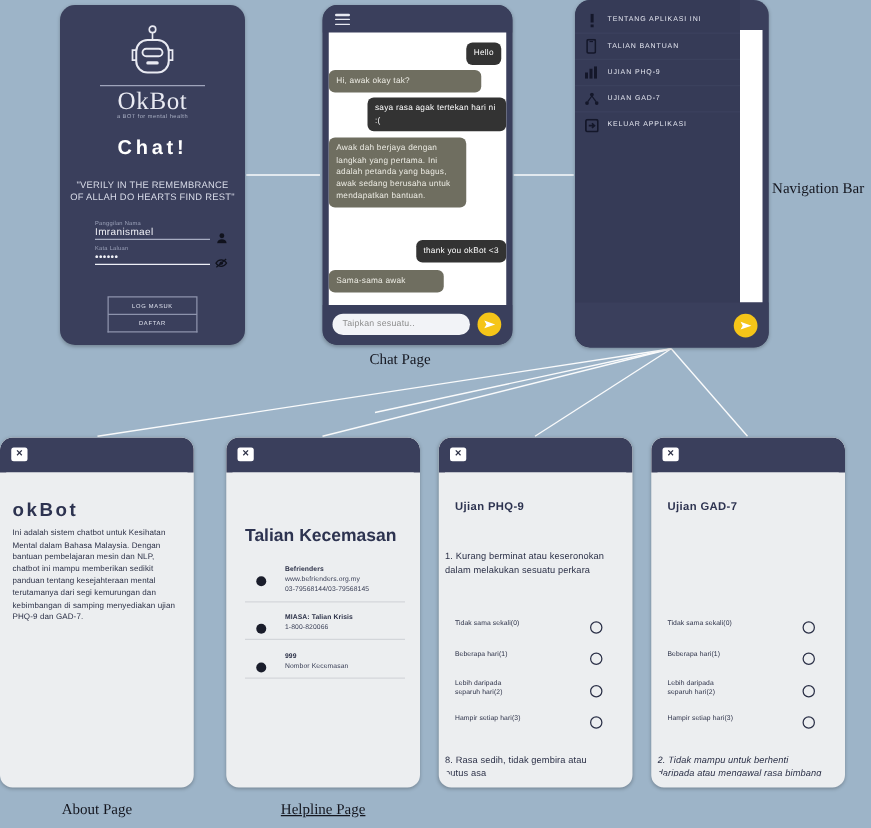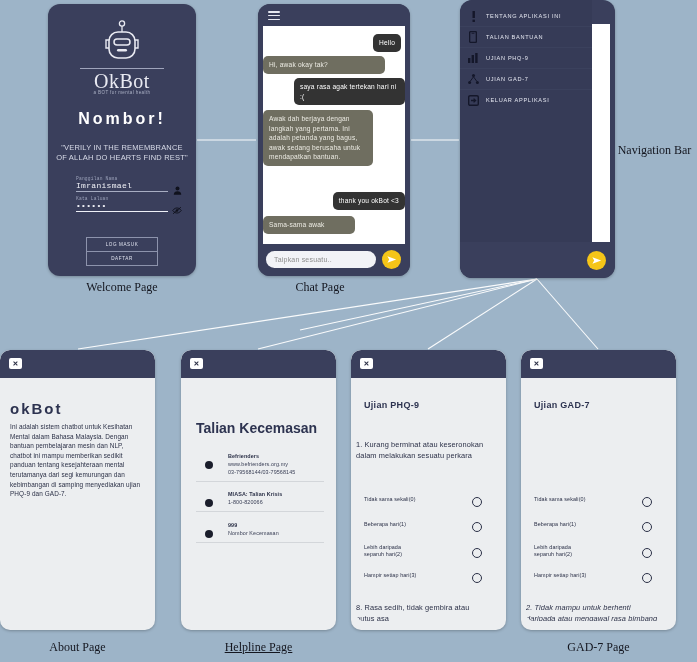--- a/index.html
+++ b/index.html
@@ -46,21 +46,21 @@
     font-size:4.5px;color:#aab0c4;letter-spacing:.4px;white-space:nowrap;
   }
   .hello{
     position:absolute;left:0;top:106px;width:100%;text-align:center;
     font-size:16px;font-weight:bold;color:#ffffff;letter-spacing:3px;
   }
   .quote{
     position:absolute;left:8px;top:139px;width:132px;text-align:center;
     font-size:7.5px;color:#d8dbe8;line-height:1.35;letter-spacing:.2px;
   }
-  .field{position:absolute;left:28px;width:92px;font-family:Liberation Mono, monospace;}
+  .field{position:absolute;left:28px;width:92px;}
   .field .lbl{font-size:4.6px;color:#9aa0b8;letter-spacing:.2px;}
   .field .val{font-size:8px;color:#f0f1f7;letter-spacing:.3px;line-height:1.15;}
   .field .bar{border-bottom:1px solid #a7adc2;margin-top:1px;}
   .field .fi{position:absolute;right:-14px;top:6px;}
   #f-name{top:172px;}
   #f-pass{top:192px;}
   #f-pass .bar{border-bottom:1.5px solid #eef0f7;}
   .btns{position:absolute;left:38px;top:233px;width:72px;}
   .btn-o{
     border:1px solid #8d93ac;color:#dfe2ee;font-size:4.6px;text-align:center;
@@ -185,21 +185,21 @@
           <line x1="22" y1="6" x2="22" y2="12" stroke="#e9eaf2" stroke-width="1.3"></line>
           <rect x="9" y="12" width="26" height="26" rx="9" fill="none" stroke="#e9eaf2" stroke-width="1.6"></rect>
           <rect x="14" y="19" width="16" height="6" rx="3" fill="none" stroke="#e9eaf2" stroke-width="1.5"></rect>
           <rect x="17" y="29" width="10" height="2.6" rx="1.3" fill="#e9eaf2"></rect>
           <path d="M9 20 h-3 v8 h3" fill="none" stroke="#e9eaf2" stroke-width="1.4"></path>
           <path d="M35 20 h3 v8 h-3" fill="none" stroke="#e9eaf2" stroke-width="1.4"></path>
         </svg>
       </div>
       <div class="brand">OkBot</div>
       <div class="brand-sub">a BOT for mental health</div>
-      <div class="hello">Nombor!</div>
+      <div class="hello">Chat!</div>
       <div class="quote">"VERILY IN THE REMEMBRANCE OF ALLAH DO HEARTS FIND REST"</div>
 
       <div class="field" id="f-name">
         <div class="lbl">Panggilan Nama</div>
         <div class="val">Imranismael</div>
         <div class="bar"></div>
         <div class="fi">
           <svg width="9" height="9" viewBox="0 0 12 12">
               <circle cx="6" cy="3.4" r="2.6" fill="#10121d"></circle>
               <path d="M1 11.5c0-2.8 2.2-4.4 5-4.4s5 1.6 5 4.4z" fill="#10121d"></path>
@@ -219,21 +219,20 @@
           </svg>
         </div>
       </div>
 
       <div class="btns">
         <div class="btn-o">LOG MASUK</div>
         <div class="btn-o">DAFTAR</div>
       </div>
     </div>
   </div>
-  <div class="caption" style="left:48px;top:280px;width:148px;">Welcome Page</div>
 
   <div class="phone" id="chat">
     <div class="chat-bar">
       <div class="hamb">
           <i></i>
           <i></i>
           <i></i>
         </div>
     </div>
     <div class="chat-body">
@@ -408,15 +407,14 @@
         <span class="ot" style="width:52px;">Lebih daripada separuh hari(2)</span>
         <span class="radio" style="top:4px;"></span>
       </div>
       <div class="opt" style="top:194px;">
         <span class="ot">Hampir setiap hari(3)</span>
         <span class="radio"></span>
       </div>
       <div class="quiz-q" style="top:225px;font-style:italic;">2. Tidak mampu untuk berhenti daripada atau mengawal rasa bimbang</div>
     </div>
   </div>
-  <div class="caption" style="left:521px;top:640px;width:155px;">GAD-7 Page</div>
 
 </div>
 
 </body></html>

